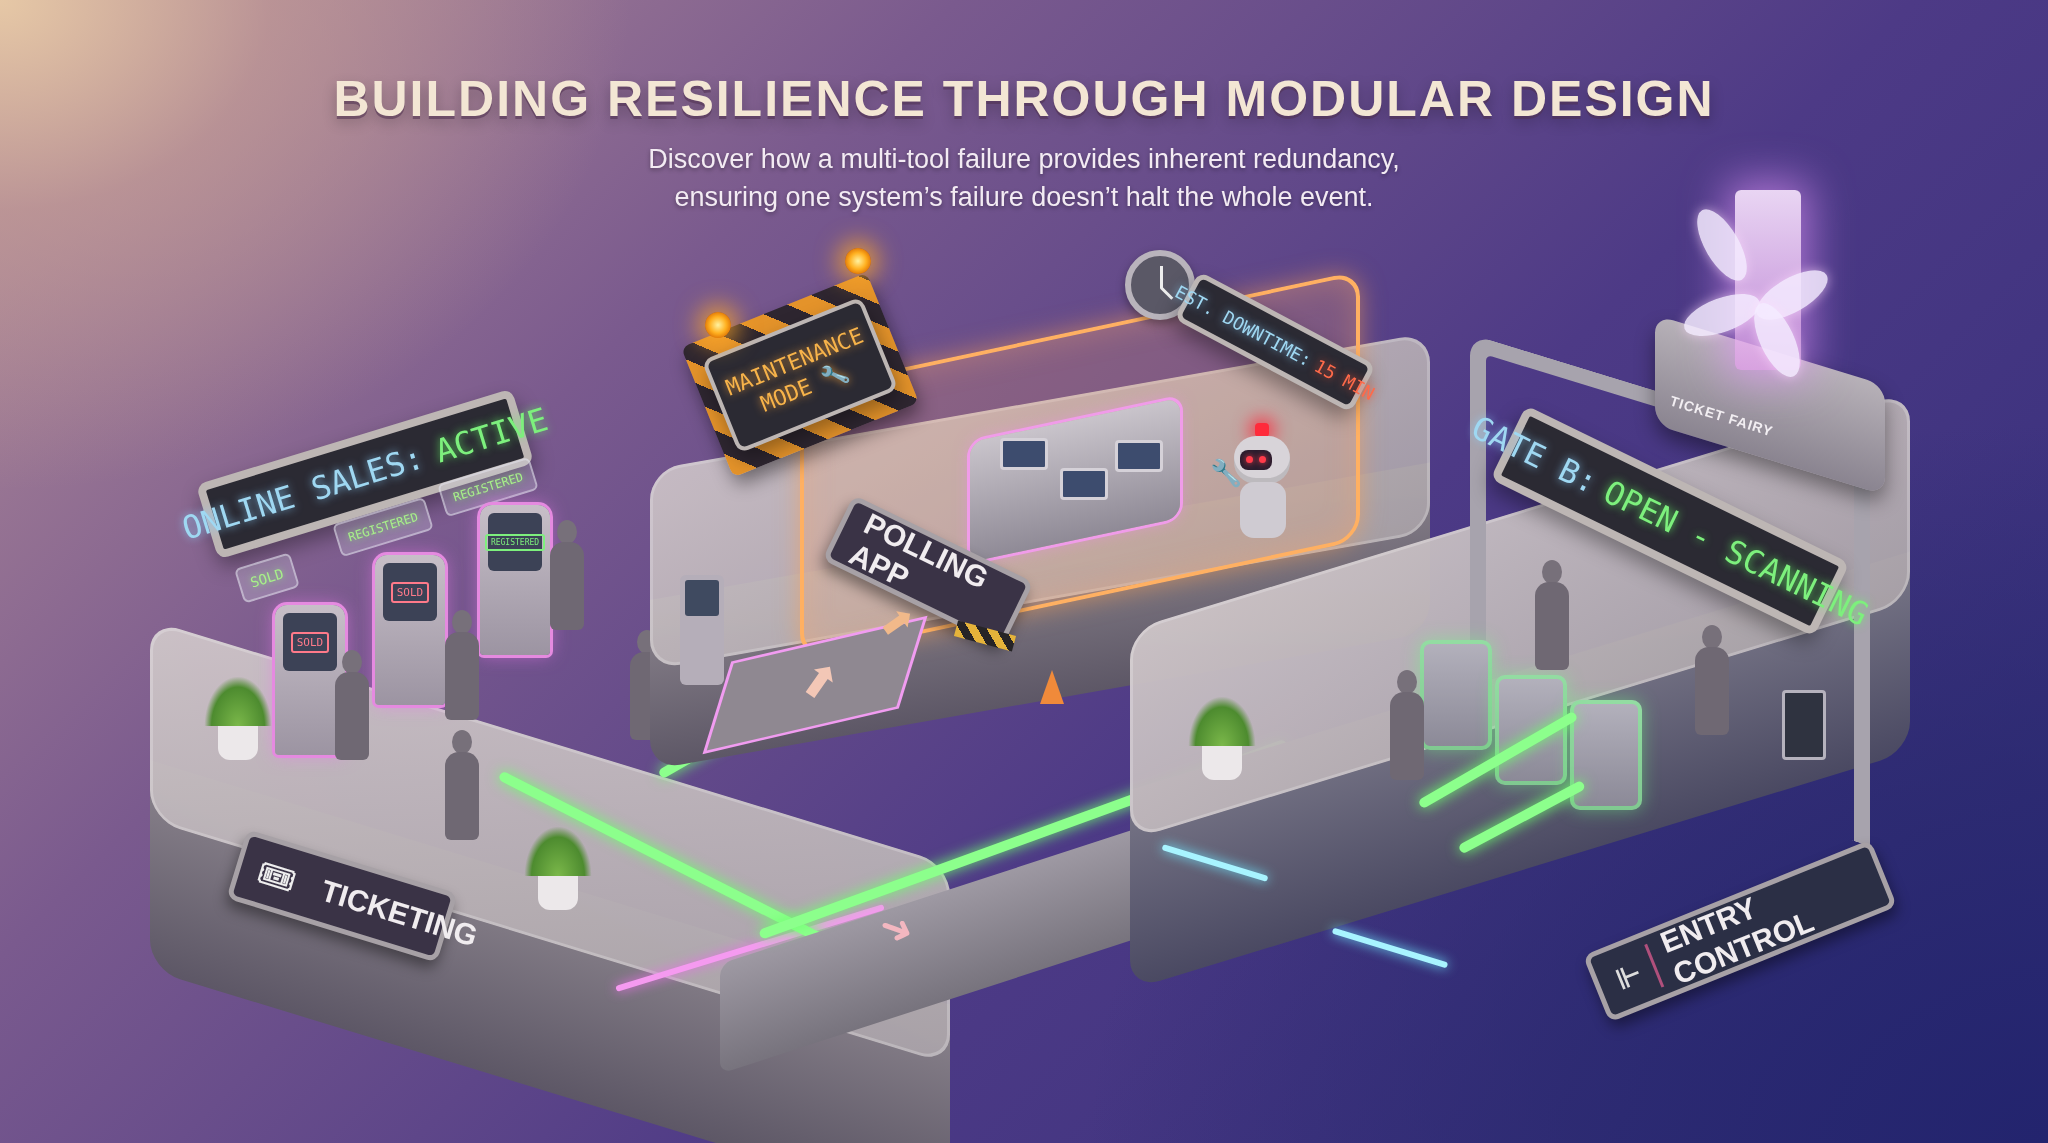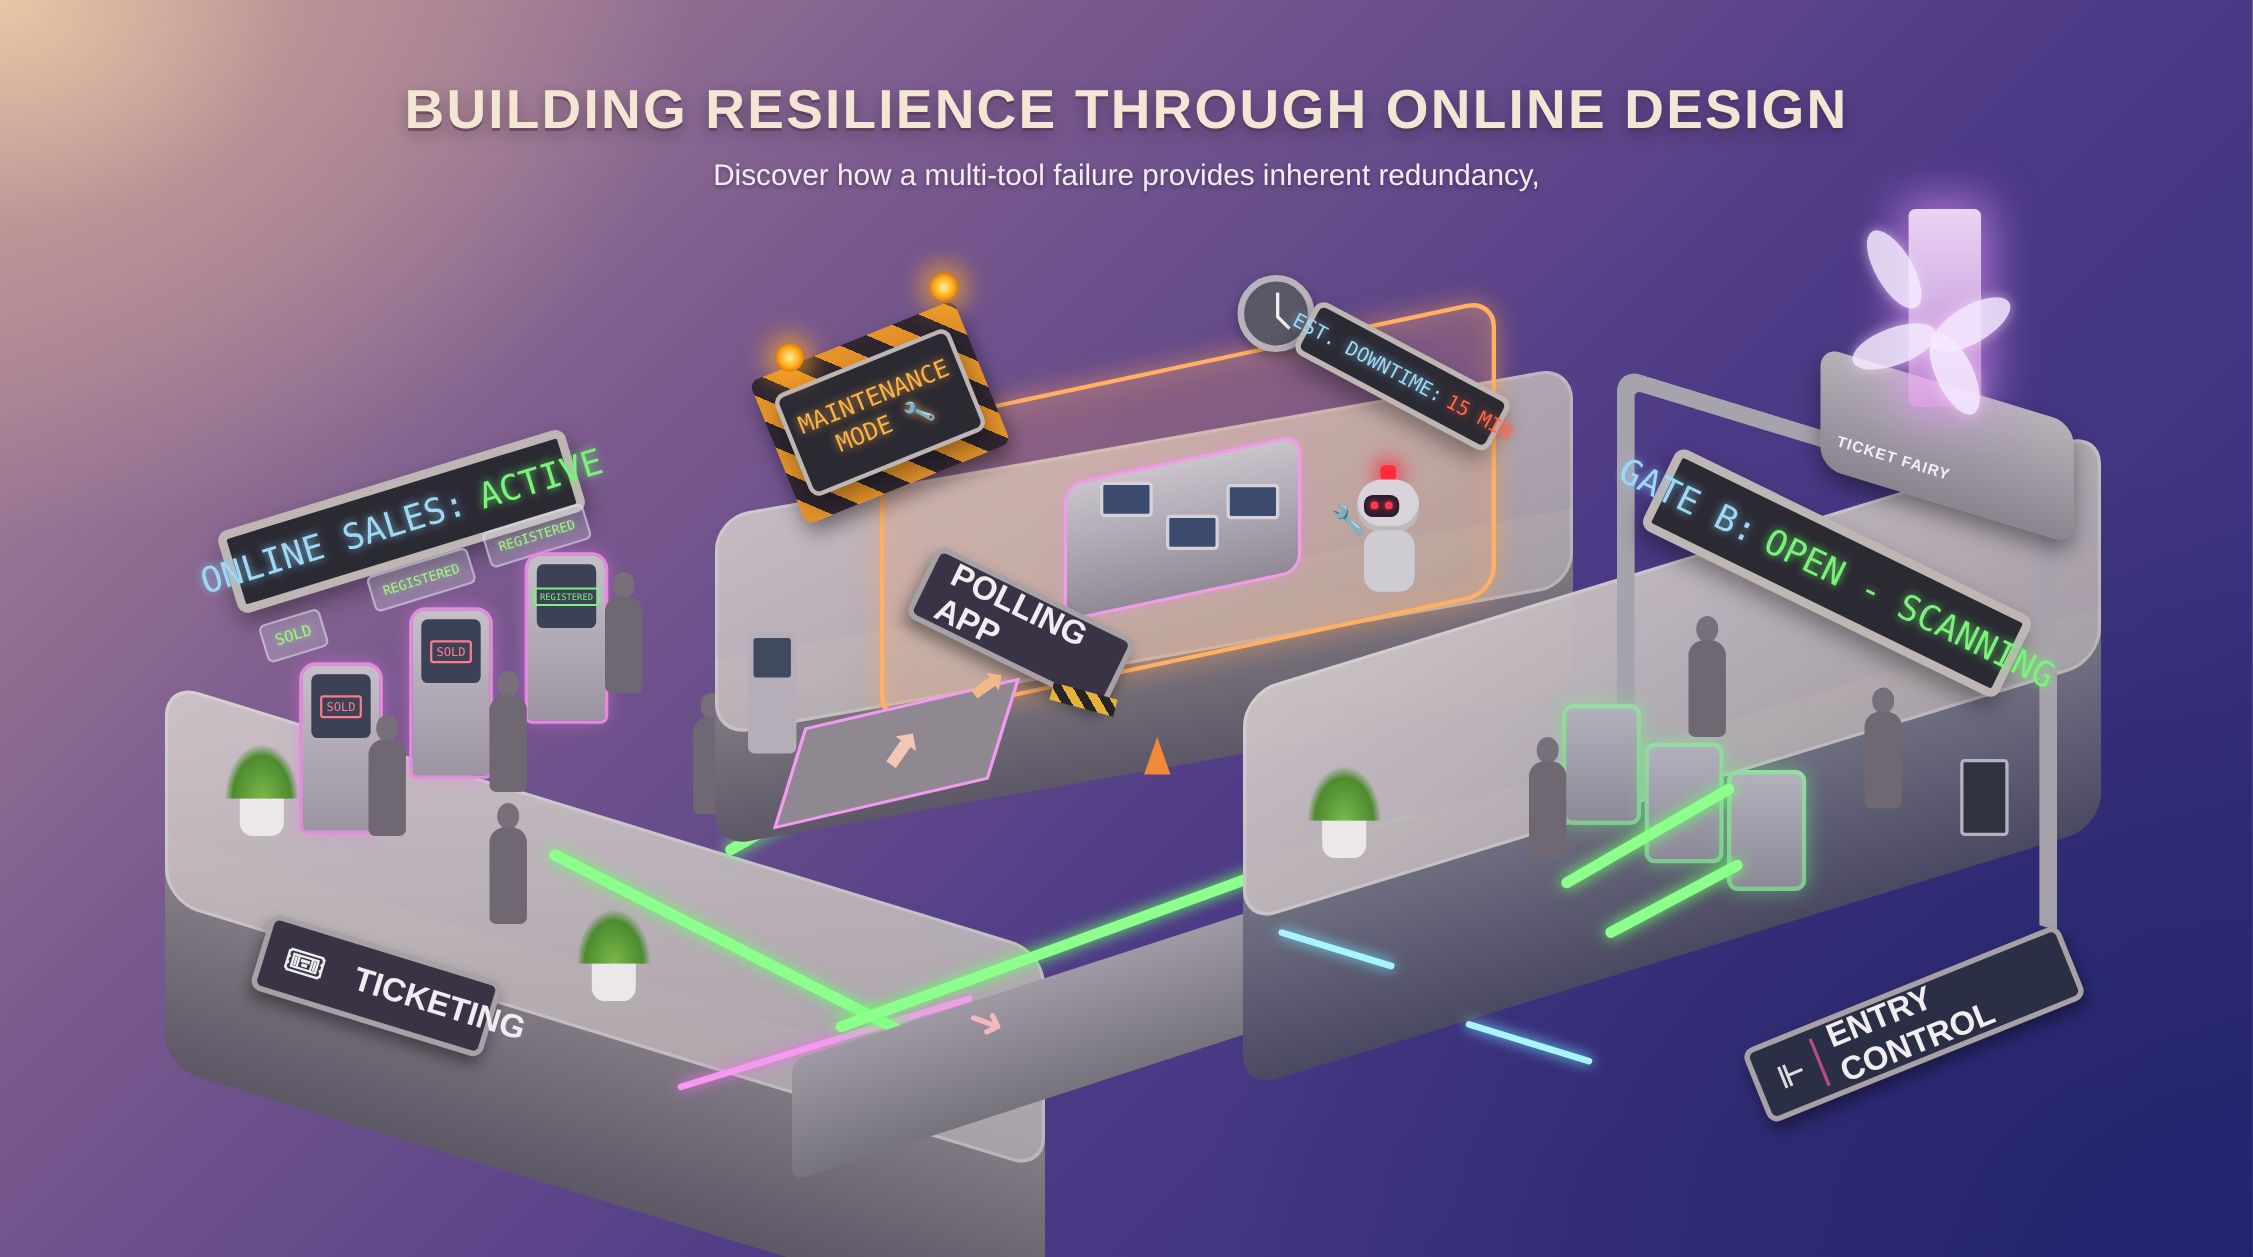--- a/index.html
+++ b/index.html
@@ -143,23 +143,24 @@
     background: linear-gradient(180deg,#b4b2bd,#8a8896);
     box-shadow: inset 0 0 0 4px rgba(120,255,140,0.55), 0 0 18px rgba(110,255,130,0.45);
   }
   .gate-arch {
     position:absolute; border: 16px solid #a7a3ad; border-bottom: none; border-radius: 22px 22px 0 0;
   }
 </style>
 </head>
 <body>
 
-<h1 class="title">BUILDING RESILIENCE THROUGH ONLINE DESIGN</h1>
+<h1 class="title">BUILDING RESILIENCE THROUGH MODULAR DESIGN</h1>
 <div class="subtitle">
   <div>Discover how a multi-tool failure provides inherent redundancy,</div>
+  <div>ensuring one system’s failure doesn’t halt the whole event.</div>
 </div>
 
 <div>
   <div class="plat-side" style="left:150px; top:760px; width:800px; height:210px; transform: skewY(17deg); transform-origin:left top;"></div>
   <div class="plat-top" style="left:150px; top:620px; width:800px; height:200px; transform: skewY(17deg); transform-origin:left top; opacity:0.95;"></div>
 
   <div class="pink-line" style="left:610px; top:945px; width:280px; transform: rotate(-17deg);"></div>
 
   <div class="lcd" style="left:200px; top:435px; width:330px; height:78px; transform: rotate(-17deg); font-size:32px; gap:14px;">
     <span class="blue">ONLINE SALES:</span>

